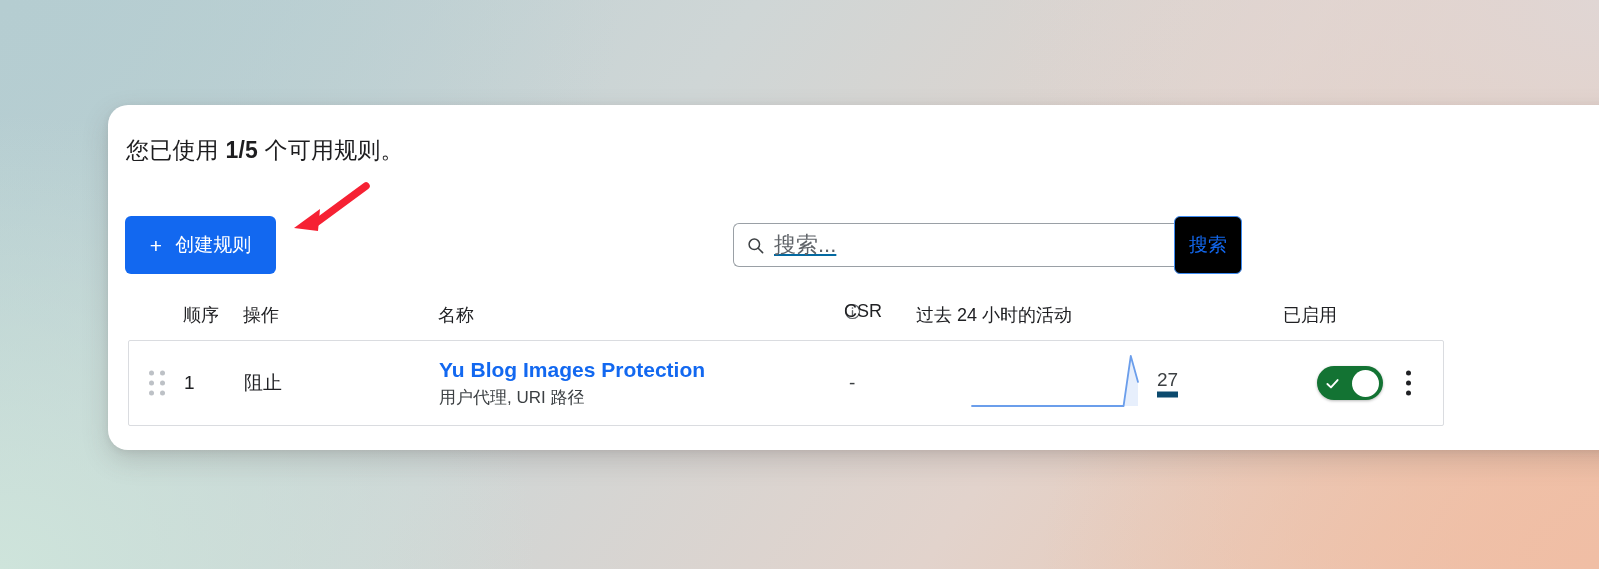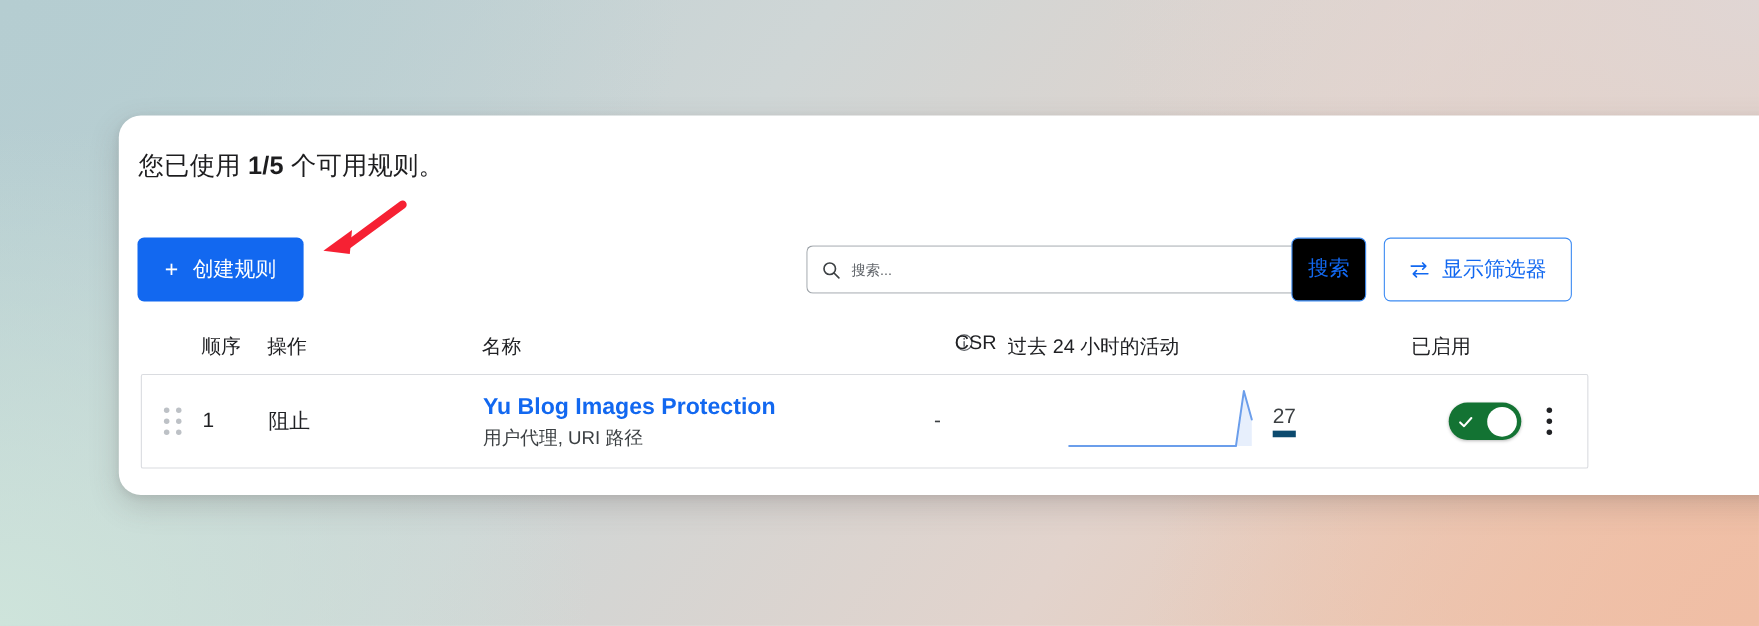--- a/index.html
+++ b/index.html
@@ -56,22 +56,23 @@
     width:442px; height:44px; margin-top:7px;
     border:1px solid #9aa0a6; border-right:none;
     border-radius:6px 0 0 6px;
     background:#fff;
     display:flex; align-items:center; gap:9px;
     padding:0 12px;
   }
   .search-field svg { flex:0 0 auto; }
   .search-input {
     border:none; outline:none; background:transparent;
-    font-size:13px; color:#0f172a; width:100%;
+    font-size:22px; color:#0369a1; width:100%;
     font-family:inherit;
+    text-decoration:underline;
   }
   .search-input::placeholder { color:#5f6368; }
   .search-btn {
     width:68px; height:58px;
     border:1px solid #3d8bf2; border-radius:6px;
     background:#000000; color:#1268f0;
     font-size:19px; line-height:1.12;
     display:flex; align-items:center; justify-content:center;
     cursor:pointer; font-family:inherit;
     writing-mode:horizontal-tb;
@@ -91,21 +92,21 @@
 
   
   .thead {
     position:absolute; left:0; top:198px; width:100%; height:32px;
     font-size:18px; color:#202124;
   }
   .thead span { position:absolute; white-space:nowrap; display:flex; align-items:center; gap:6px; }
   .th-order  { left:75px; }
   .th-action { left:135px; }
   .th-name   { left:330px; }
-  .th-csr    { left:736px;margin-left:24px; }
+  .th-csr    { left:736px; }
   .th-activity { left:808px; }
   .th-enabled  { left:1175px; }
 
   .tbody {
     position:absolute; left:20px; top:235px;
     width:1316px; height:86px;
     border:1px solid #dadce0; border-radius:2px;
     background:#fff;
   }
   .row { position:relative; width:100%; height:100%; }
@@ -173,27 +174,20 @@
     <div class="search-field">
       <svg width="19" height="19" viewBox="0 0 24 24">
         <circle cx="10.5" cy="10.5" r="6.6" fill="none" stroke="#3c4043" stroke-width="1.9"></circle>
         <line x1="15.4" y1="15.4" x2="21" y2="21" stroke="#3c4043" stroke-width="1.9" stroke-linecap="round"></line>
       </svg>
       <input class="search-input" type="text" placeholder="搜索..." style="">
     </div>
     <button class="search-btn">搜索</button>
   </div>
 
-  <button class="filters-btn">
-    <svg width="19" height="17" viewBox="0 0 20 18">
-      <path d="M2 5.2 H16 M13 2.2 L16 5.2 L13 8.2" fill="none" stroke="#1268f0" stroke-width="1.6" stroke-linecap="round" stroke-linejoin="round"></path>
-      <path d="M18 12.6 H4 M7 9.6 L4 12.6 L7 15.6" fill="none" stroke="#1268f0" stroke-width="1.6" stroke-linecap="round" stroke-linejoin="round"></path>
-    </svg>
-    <span>显示筛选器</span>
-  </button>
 
   <div class="thead">
     <span class="th-order">顺序</span>
     <span class="th-action">操作</span>
     <span class="th-name">名称</span>
     <span class="th-csr">
       <span>CSR</span>
       <svg width="17" height="17" viewBox="0 0 20 20">
         <circle cx="10" cy="10" r="8.3" fill="none" stroke="#5f6368" stroke-width="1.3"></circle>
         <circle cx="10" cy="5.9" r="1" fill="#5f6368"></circle>

